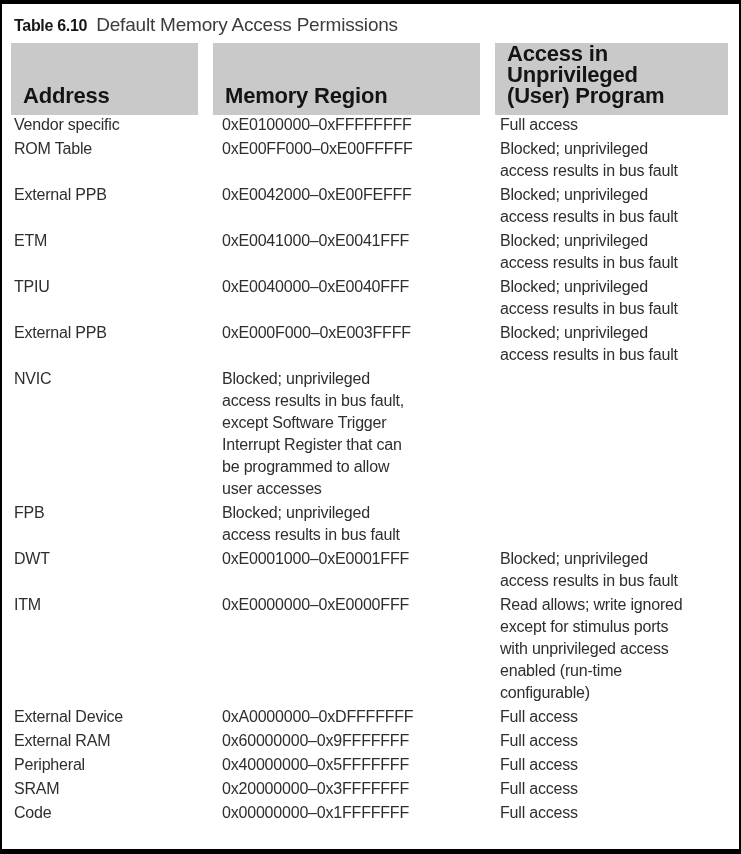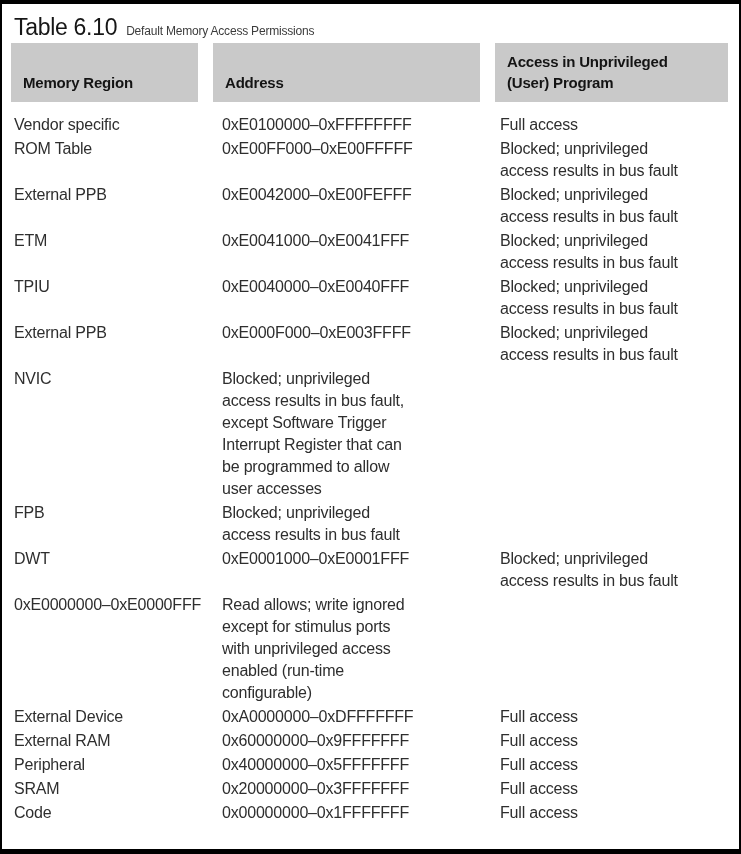--- a/index.html
+++ b/index.html
@@ -14,43 +14,43 @@
     border-bottom:5px solid var(--border,#000);
     font-family:"Liberation Sans","DejaVu Sans",sans-serif;
     overflow:hidden;
   }
   .title{
     padding:10px 0 0 12px;
     height:29px;
     white-space:nowrap;
   }
   .title-label{
-    font-size:23px;
-    font-weight:normal;
+    font-size:16px;
+    font-weight:bold;
     color:var(--title-text,#161616);
     letter-spacing:-0.3px;
   }
   .title-text{
-    font-size:12px;
+    font-size:19px;
     color:#3c3c3c;
     margin-left:9px;
     letter-spacing:-0.2px;
   }
   .header{
     display:grid;
     grid-template-columns:187px 267px 1fr;
     column-gap:15px;
     margin:0 11px 0 9px;
     height:59px;
   }
   .th{
     background:var(--header-bg,#c9c9c9);
     display:flex;
     align-items:flex-end;
-    font-size:15px;
+    font-size:22px;
     font-weight:bold;
     color:#141414;
     line-height:21px;
     padding:0 0 9px 12px;
     white-space:pre-line;
     letter-spacing:-0.2px;
   }
   .tbody{
     margin:12px 11px 0 12px;
   }
@@ -70,22 +70,22 @@
 </head>
 <body>
 
 <div class="page">
 
   <div class="title">
     <span class="title-label">Table 6.10</span><span class="title-text">Default Memory Access Permissions</span>
   </div>
 
   <div class="header">
+    <div class="th">Address</div>
     <div class="th">Memory Region</div>
-    <div class="th">Address</div>
     <div class="th">Access in Unprivileged
 (User) Program</div>
   </div>
 
   <div class="tbody">
 
     <div class="tr">
       <div class="td">Vendor specific</div>
       <div class="td">0xE0100000–0xFFFFFFFF</div>
       <div class="td">Full access</div>
@@ -143,20 +143,21 @@
     </div>
 
     <div class="tr">
       <div class="td">DWT</div>
       <div class="td">0xE0001000–0xE0001FFF</div>
       <div class="td">Blocked; unprivileged
 access results in bus fault</div>
     </div>
 
     <div class="tr">
+      <div class="td">ITM</div>
       <div class="td">0xE0000000–0xE0000FFF</div>
       <div class="td">Read allows; write ignored
 except for stimulus ports
 with unprivileged access
 enabled (run-time
 configurable)</div>
     </div>
 
     <div class="tr">
       <div class="td">External Device</div>

